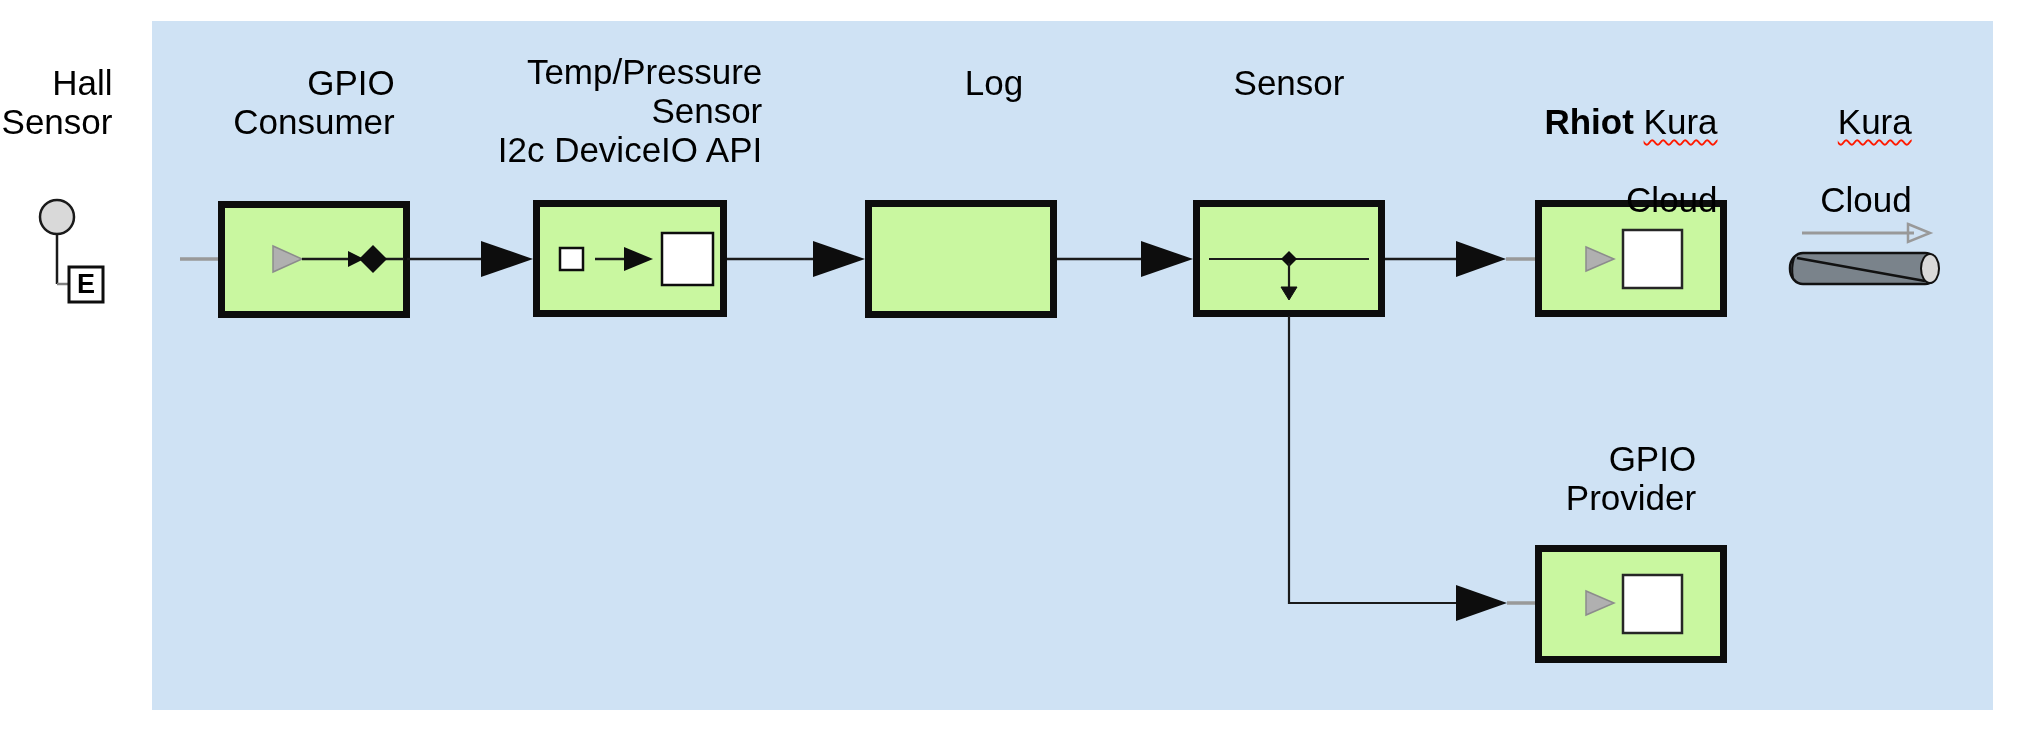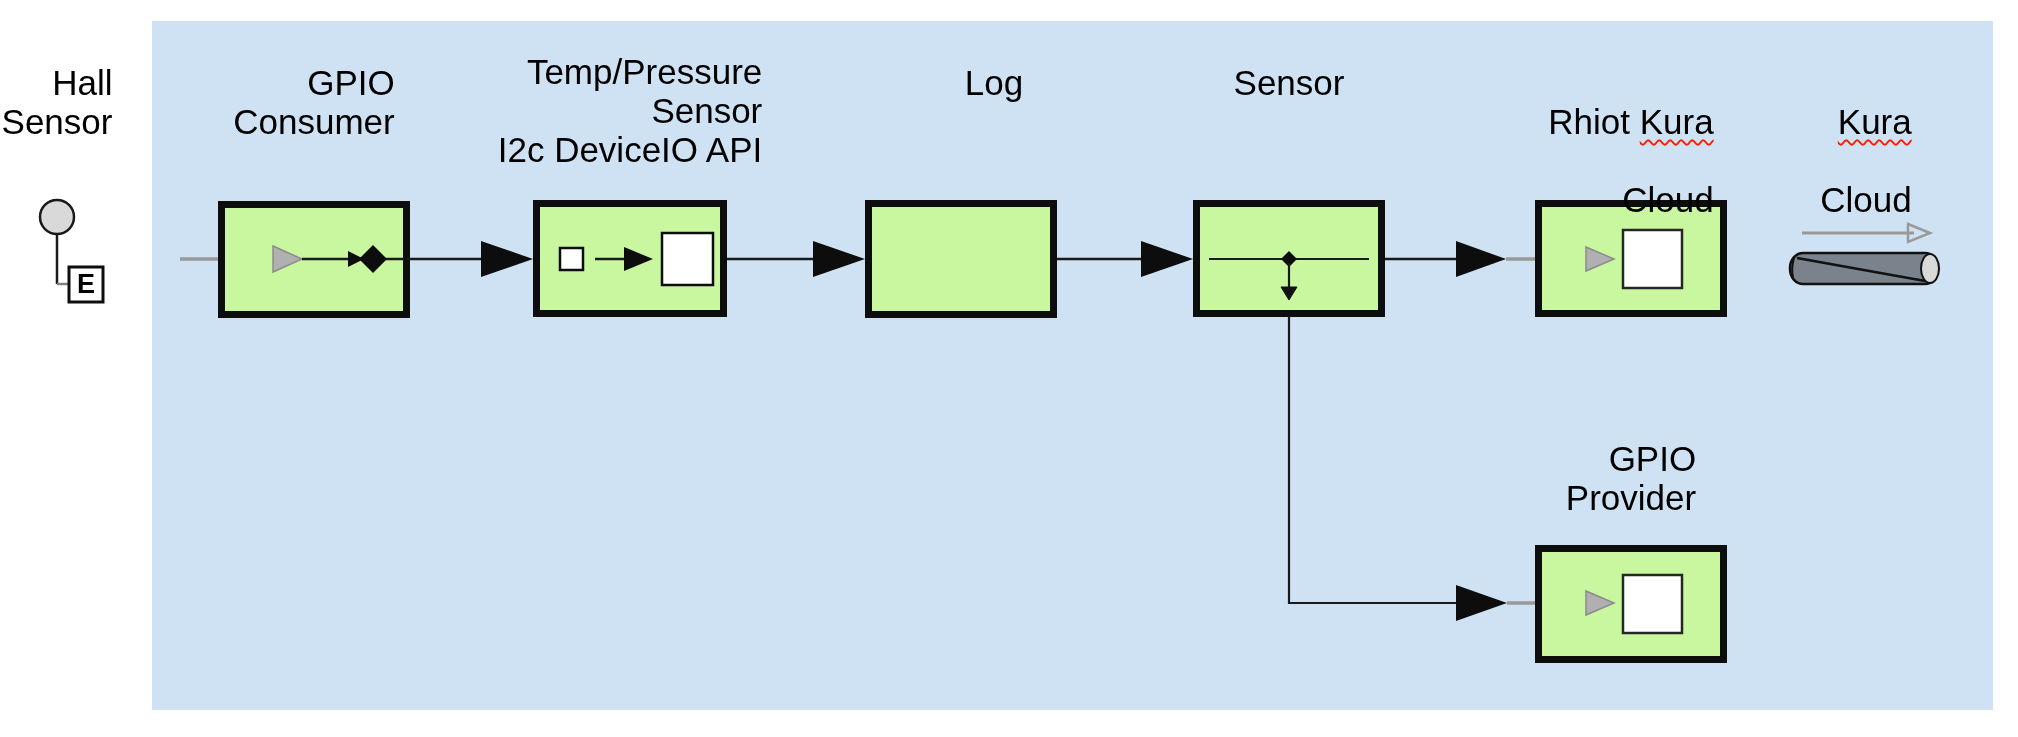--- a/index.html
+++ b/index.html
@@ -24,21 +24,21 @@
   }
   .label {
     position: absolute;
     transform: translateX(-50%);
     text-align: right;
     color: #000000;
     font-size: 35px;
     line-height: 39px;
     white-space: pre-line;
   }
-  .label .pre { white-space: pre; }
+  .label .pre { white-space: pre; font-weight: bold; }
   .flagged {
     text-decoration-line: underline;
     text-decoration-style: wavy;
     text-decoration-color: #ff1a00;
     text-decoration-thickness: 2px;
     text-underline-offset: 5px;
   }
   .endpoint-letter {
     position: absolute;
     left: 68px; top: 266px;

